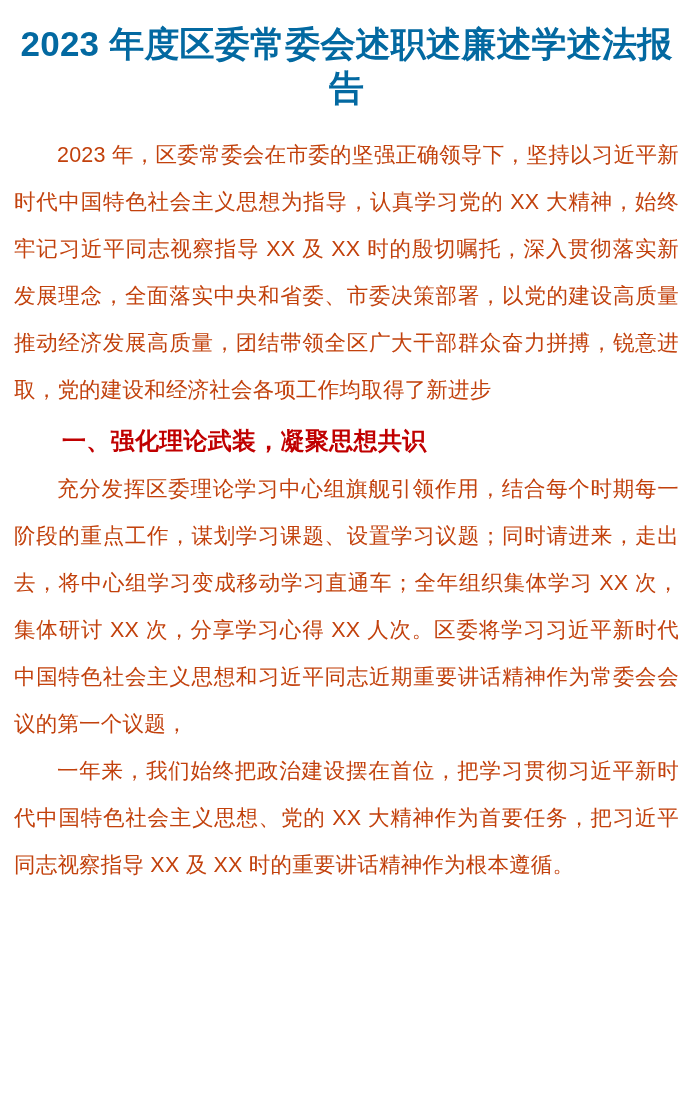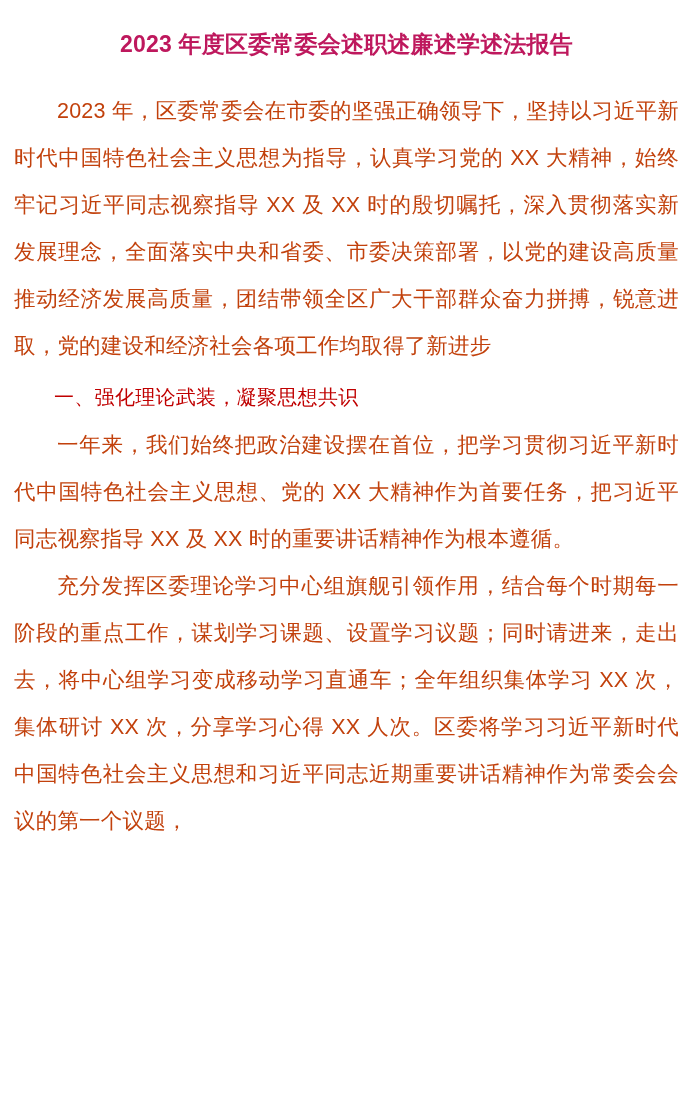--- a/index.html
+++ b/index.html
@@ -16,60 +16,60 @@
   }
   .page {
     width: 693px;
     min-height: 1097px;
     box-sizing: border-box;
     padding: 22px 14px 0 14px;
     background: #ffffff;
     overflow: hidden;
   }
   .doc-title {
-    font-size: 23px;
+    font-size: 35px;
     line-height: 44px;
     font-weight: bold;
     text-align: center;
-    color: #be185d;
+    color: #0369a1;
     letter-spacing: 0.2px;
     margin: 0 0 22px 0;
     padding: 0 6px;
   }
   .para {
     font-size: 21.5px;
     line-height: 47px;
     color: #c2410c;
     text-align: justify;
     text-justify: inter-ideograph;
     margin: 0;
     text-indent: 2em;
     letter-spacing: 0.2px;
   }
   .heading-red {
-    font-size: 20px;
+    font-size: 24px;
     line-height: 50px;
-    font-weight: normal;
+    font-weight: bold;
     color: #c00000;
     margin: 0;
     text-indent: 2em;
     letter-spacing: 0.3px;
   }
   .spacer-2 { height: 2px; }
 </style>
 </head>
 <body>
 
 <div class="page">
 
   <h1 class="doc-title">2023 年度区委常委会述职述廉述学述法报告</h1>
 
   <p class="para">2023 年，区委常委会在市委的坚强正确领导下，坚持以习近平新时代中国特色社会主义思想为指导，认真学习党的 XX 大精神，始终牢记习近平同志视察指导 XX 及 XX 时的殷切嘱托，深入贯彻落实新发展理念，全面落实中央和省委、市委决策部署，以党的建设高质量推动经济发展高质量，团结带领全区广大干部群众奋力拼搏，锐意进取，党的建设和经济社会各项工作均取得了新进步</p>
 
   <div class="spacer-2"></div>
 
   <p class="heading-red">一、强化理论武装，凝聚思想共识</p>
 
+  <p class="para">充分发挥区委理论学习中心组旗舰引领作用，结合每个时期每一阶段的重点工作，谋划学习课题、设置学习议题；同时请进来，走出去，将中心组学习变成移动学习直通车；全年组织集体学习 XX 次，集体研讨 XX 次，分享学习心得 XX 人次。区委将学习习近平新时代中国特色社会主义思想和习近平同志近期重要讲话精神作为常委会会议的第一个议题，</p>
+
   <p class="para">一年来，我们始终把政治建设摆在首位，把学习贯彻习近平新时代中国特色社会主义思想、党的 XX 大精神作为首要任务，把习近平同志视察指导 XX 及 XX 时的重要讲话精神作为根本遵循。</p>
-
-  <p class="para">充分发挥区委理论学习中心组旗舰引领作用，结合每个时期每一阶段的重点工作，谋划学习课题、设置学习议题；同时请进来，走出去，将中心组学习变成移动学习直通车；全年组织集体学习 XX 次，集体研讨 XX 次，分享学习心得 XX 人次。区委将学习习近平新时代中国特色社会主义思想和习近平同志近期重要讲话精神作为常委会会议的第一个议题，</p>
 
 </div>
 
 </body></html>

